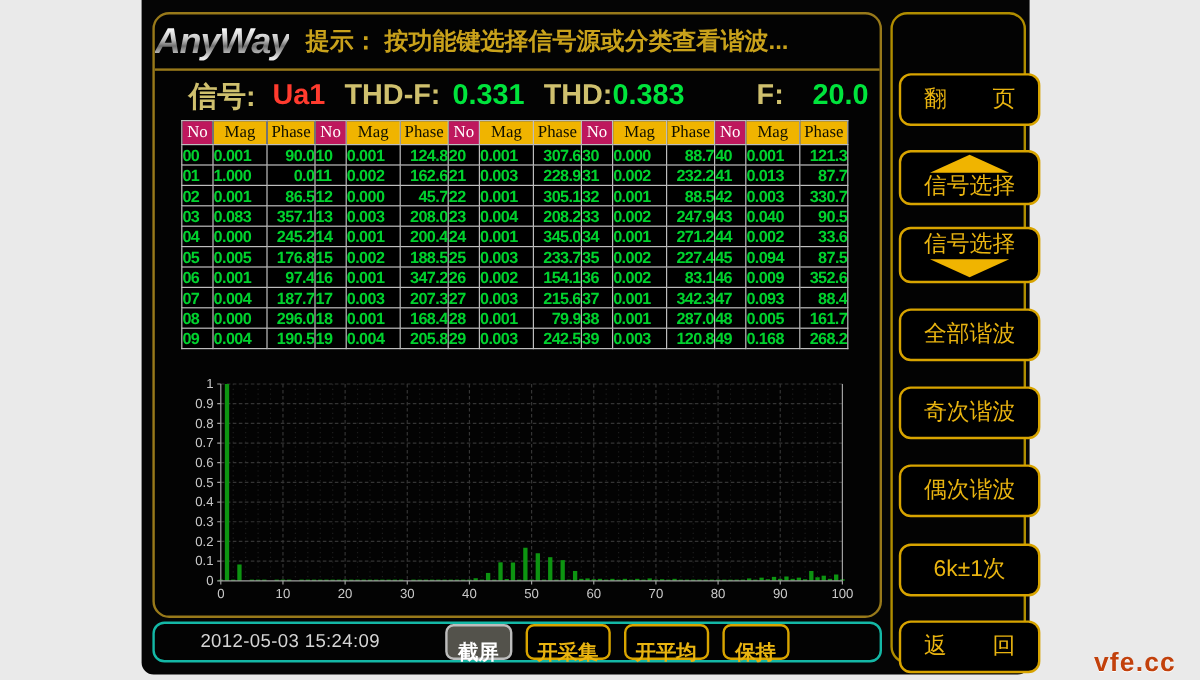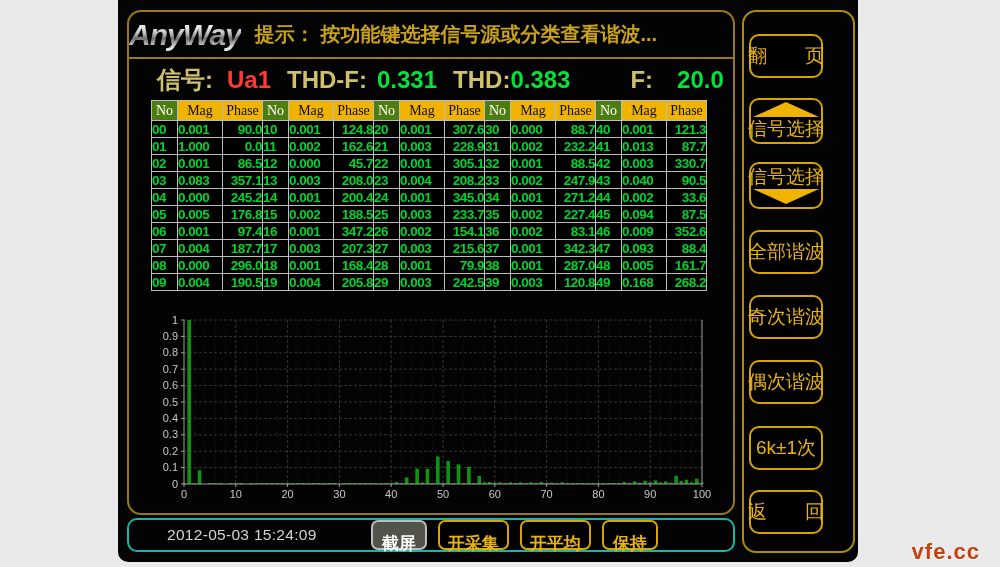--- a/index.html
+++ b/index.html
@@ -44,21 +44,21 @@
   
   .htable-wrap{position:absolute;left:22px;top:88px;}
   table.htable{border-collapse:collapse;table-layout:fixed;}
   table.htable th,table.htable td{
     border:1px solid #bdbdbd;overflow:hidden;white-space:nowrap;box-sizing:border-box;padding:0;
   }
   table.htable th{
     height:20px;font-family:"Liberation Serif","DejaVu Serif",serif;
     font-size:14px;font-weight:400;
   }
-  th.hno{background:#4d7c0f;color:#fff;}
+  th.hno{background:#be185d;color:#fff;}
   th.hmag,th.hphase{background:#f0b400;color:#101000;}
   table.htable td{
     height:17px;font-size:13.5px;font-weight:bold;letter-spacing:-0.5px;color:#00d22e;
     background:#000;
   }
   td.cno{text-align:left;padding-left:1px;}
   td.cmag{text-align:left;padding-left:2px;}
   td.cphase{text-align:right;padding-right:2px;}
   
   .chart-wrap{position:absolute;left:23px;top:300px;width:562px;height:196px;}
@@ -76,25 +76,25 @@
     color:#e9b410;font-size:17px;font-weight:600;padding:13px 8px;cursor:pointer;
     font-family:inherit;line-height:1;
   }
   button.bbtn.gray{background:#53524b;border-color:#bdbdbd;color:#fff;}
   
   .right-panel{
     position:absolute;left:624px;top:10px;width:113px;height:543px;
     border:2px solid #b08d00;border-radius:14px;box-sizing:border-box;background:#030303;
   }
   button.rbtn{
-    position:absolute;left:5px;width:74px;box-sizing:border-box;
+    position:absolute;left:5px;width:118px;box-sizing:border-box;
     border:2px solid #d8a400;border-radius:10px;background:#000;
     color:#e9b410;font-size:19px;font-weight:500;cursor:pointer;
     display:flex;flex-direction:column;align-items:center;justify-content:center;
-    font-family:inherit;padding:0;white-space:pre;line-height:1.1;
+    font-family:inherit;padding:0;white-space:pre;line-height:1.1;margin-top:27px;
   }
   .rb1{top:22px;height:44px}.rb2{top:86px;height:46px}.rb3{top:150px;height:47px}
   .rb4{top:218px;height:44px}.rb5{top:283px;height:44px}.rb6{top:348px;height:44px}
   .rb7{top:414px;height:44px}.rb8{top:478px;height:44px}
   .tri-up{width:0;height:0;border-left:33px solid transparent;border-right:33px solid transparent;border-bottom:15px solid #f0b400;margin-bottom:2px;}
   .tri-down{width:0;height:0;border-left:33px solid transparent;border-right:33px solid transparent;border-top:15px solid #f0b400;margin-top:2px;}
   
   .watermark{
     position:absolute;right:20px;bottom:2px;color:#c2410c;font-size:22px;font-weight:bold;
     letter-spacing:1px;text-shadow:0 1px 0 #ffffff;

